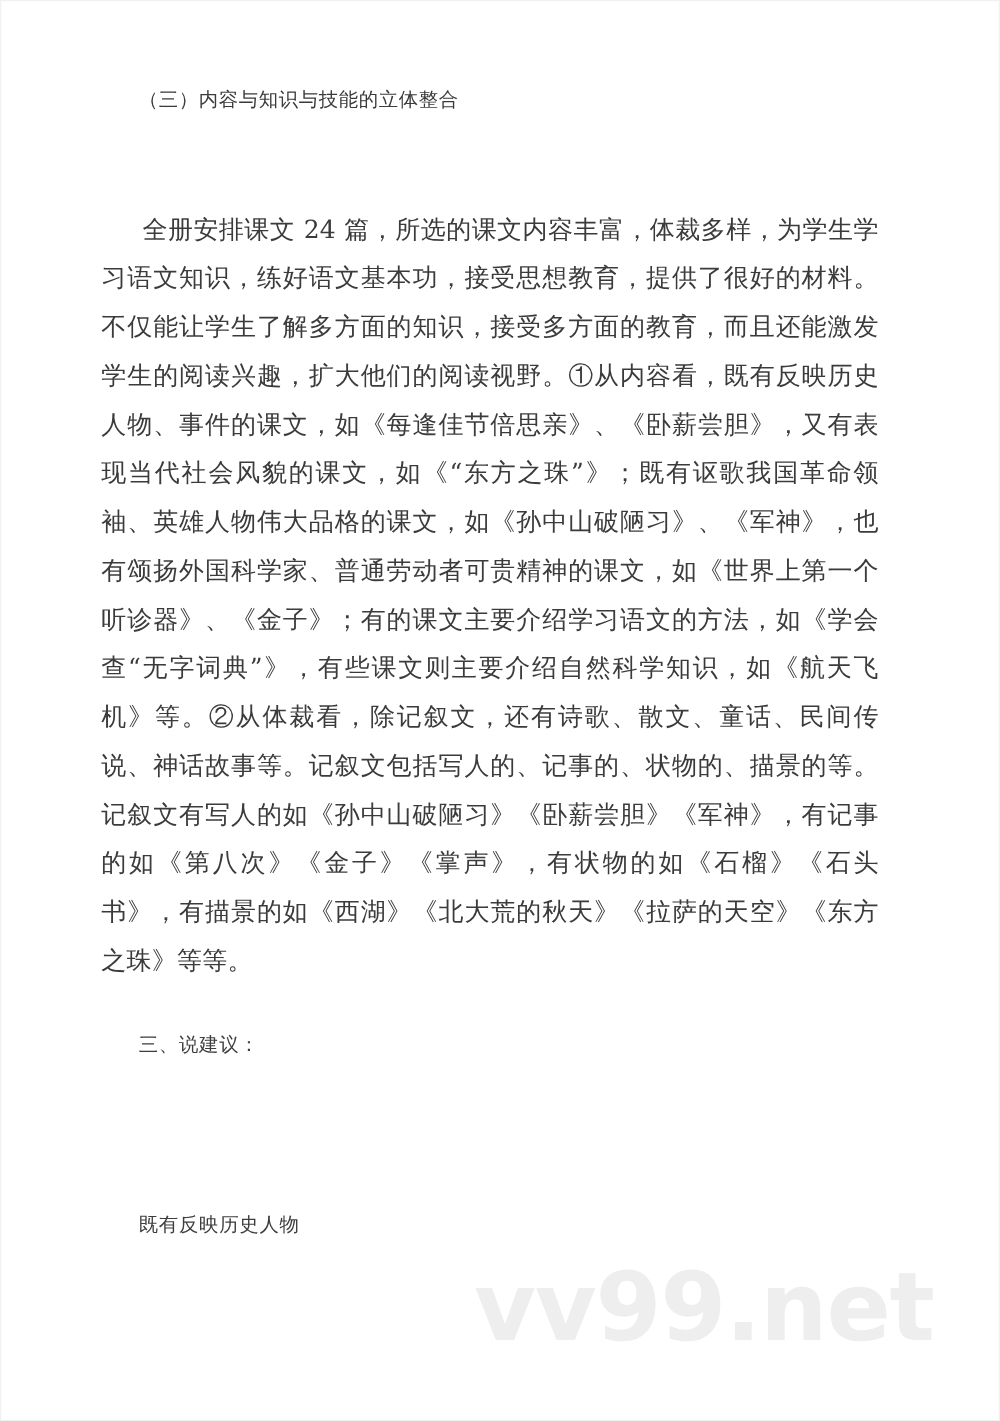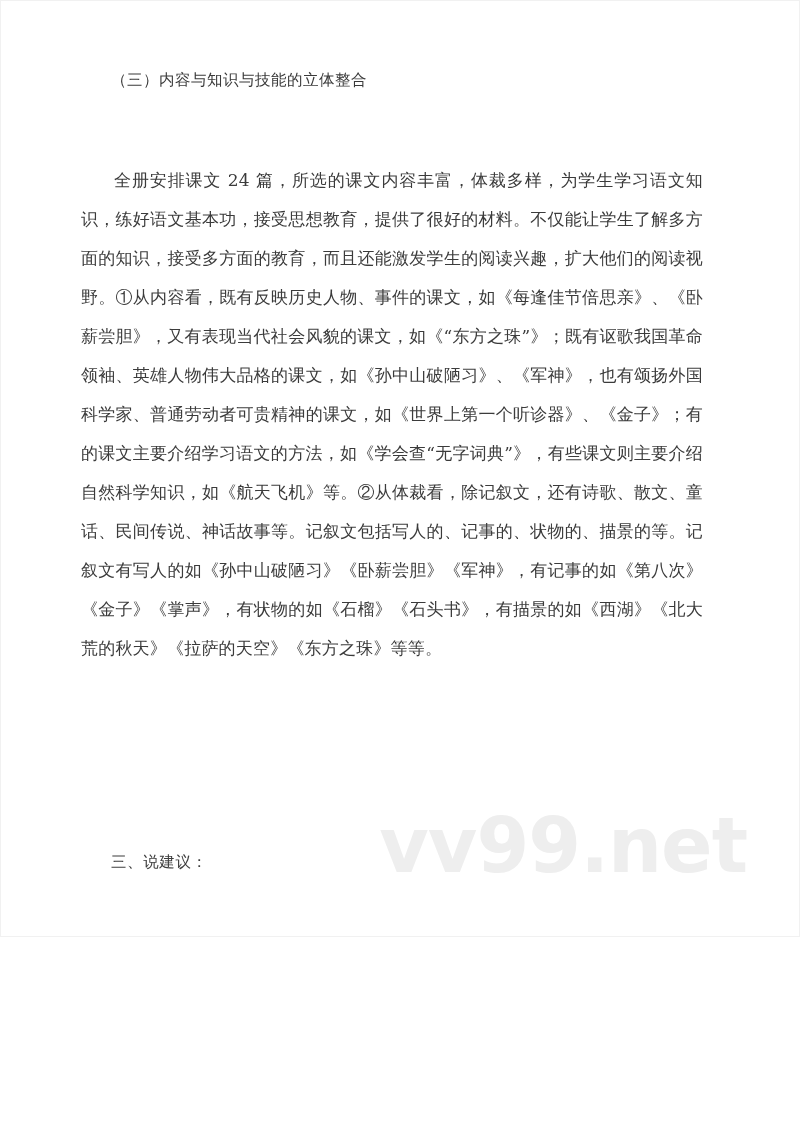--- a/index.html
+++ b/index.html
@@ -7,21 +7,21 @@
     margin: 0;
     padding: 0;
     background: #ffffff;
   }
   body {
     font-family: "DejaVu Serif", "Liberation Serif", serif;
   }
   .page {
     position: relative;
     width: 800px;
-    height: 937px;
+    height: 1137px;
     background: #ffffff;
     box-sizing: border-box;
     border: 1px solid #f1f1f1;
     overflow: hidden;
   }
   .content {
     position: relative;
     z-index: 2;
     padding: 0;
   }
@@ -36,42 +36,42 @@
     letter-spacing: 0.5px;
     white-space: nowrap;
     font-family: "DejaVu Serif", "Liberation Serif", serif;
   }
   
   .body-paragraph {
     position: absolute;
     left: 80px;
     top: 143px;
     width: 622px;
-    font-size: 17px;
+    font-size: 20px;
     line-height: 39px;
     color: #3b3b3b;
     text-align: justify;
     text-justify: inter-character;
     text-indent: 33px;
     letter-spacing: 0.2px;
     word-break: break-all;
     font-family: "DejaVu Serif", "Liberation Serif", serif;
   }
   .sub-heading {
     position: absolute;
     left: 110px;
     font-size: 15.5px;
     line-height: 26px;
     color: #3d3d3d;
     letter-spacing: 0.6px;
     white-space: nowrap;
     font-family: "DejaVu Serif", "Liberation Serif", serif;
   }
   .sub-heading.suggestions {
-    top: 848px;
+    top: 822px;
   }
   .sub-heading.teaching {
     top: 966px;
   }
   
   .watermark {
     position: absolute;
     right: 52px;
     bottom: 52px;
     z-index: 1;

